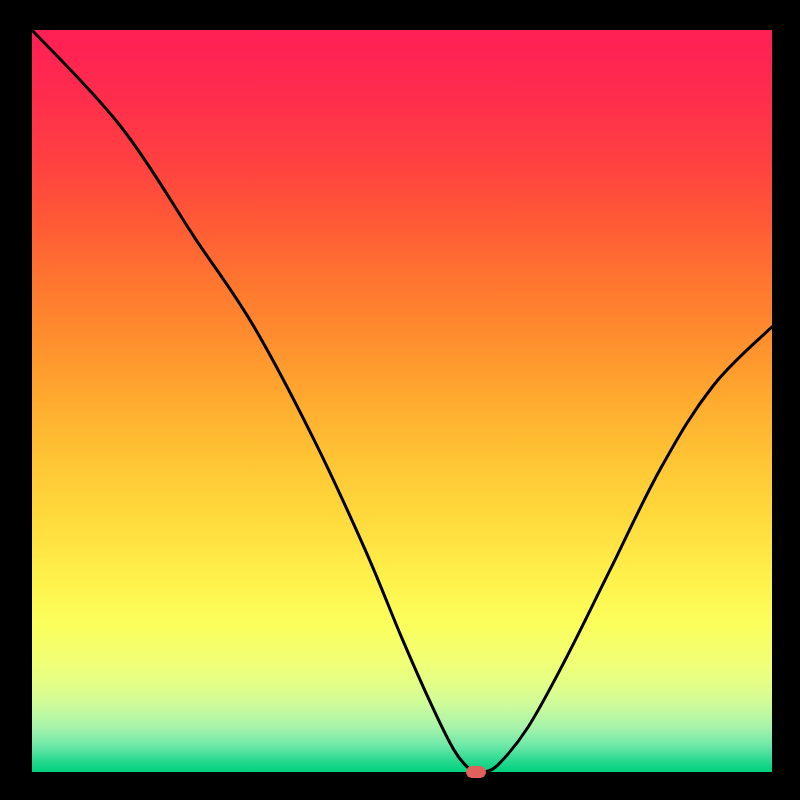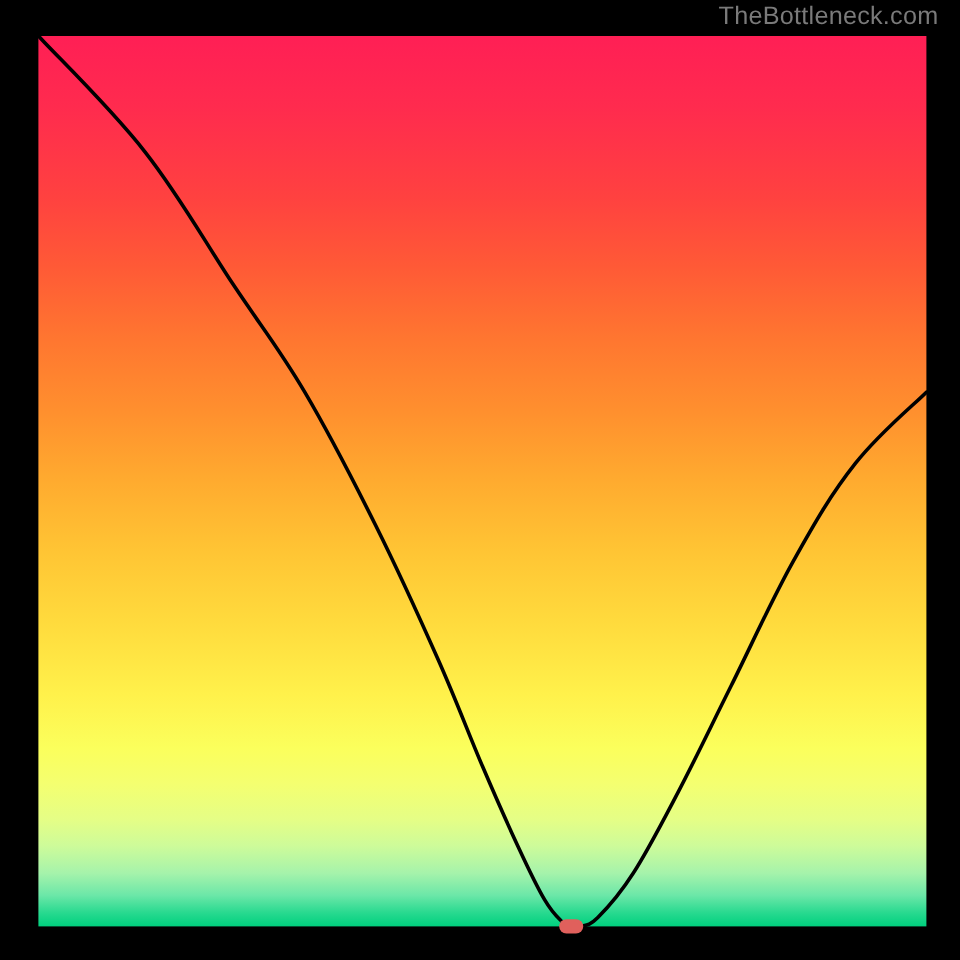--- a/index.html
+++ b/index.html
@@ -67,21 +67,20 @@
     height: 12px;
     border-radius: 6px;
     background: #e0605c;
     transform: translate(-50%, -50%);
   }
 </style>
 </head>
 <body>
 
 <div class="outer">
-  <div class="watermark">TheBottleneck.com</div>
 
   <div class="plot">
     <svg class="curve" viewBox="0 0 740 742" preserveAspectRatio="none">
       <path id="curve-path" d="M 0.0 0.0 C 16.0 17.4, 59.5 59.1, 88.8 96.5 C 118.1 133.9, 138.8 171.7, 162.8 207.8 C 186.8 243.8, 200.7 260.7, 222.0 296.8 C 243.3 332.9, 261.2 368.0, 281.2 408.1 C 301.2 448.2, 317.0 483.3, 333.0 519.4 C 349.0 555.5, 358.0 580.4, 370.0 608.4 C 382.0 636.5, 390.3 655.2, 399.6 675.2 C 408.9 695.3, 415.1 708.4, 421.8 719.7 C 428.5 731.1, 432.6 734.3, 436.6 738.3 C 440.6 742.3, 441.3 741.3, 444.0 742.0 C 446.7 742.7, 447.4 743.3, 451.4 742.0 C 455.4 740.7, 458.2 742.6, 466.2 734.6 C 474.2 726.6, 483.8 716.2, 495.8 697.5 C 507.8 678.8, 518.1 658.7, 532.8 630.7 C 547.5 602.7, 559.9 576.4, 577.2 541.7 C 594.5 506.9, 610.4 471.2, 629.0 437.8 C 647.6 404.4, 660.8 381.5, 680.8 356.2 C 700.8 330.8, 729.3 307.5, 740.0 296.8" fill="none" stroke="#000000" stroke-width="3" stroke-linecap="round" stroke-linejoin="round"></path>
     </svg>
     <div class="marker" id="marker" style="left: 444px; top: 742px; background: rgb(224, 96, 92);"></div>
   </div>
 </div>
 
 </body></html>

